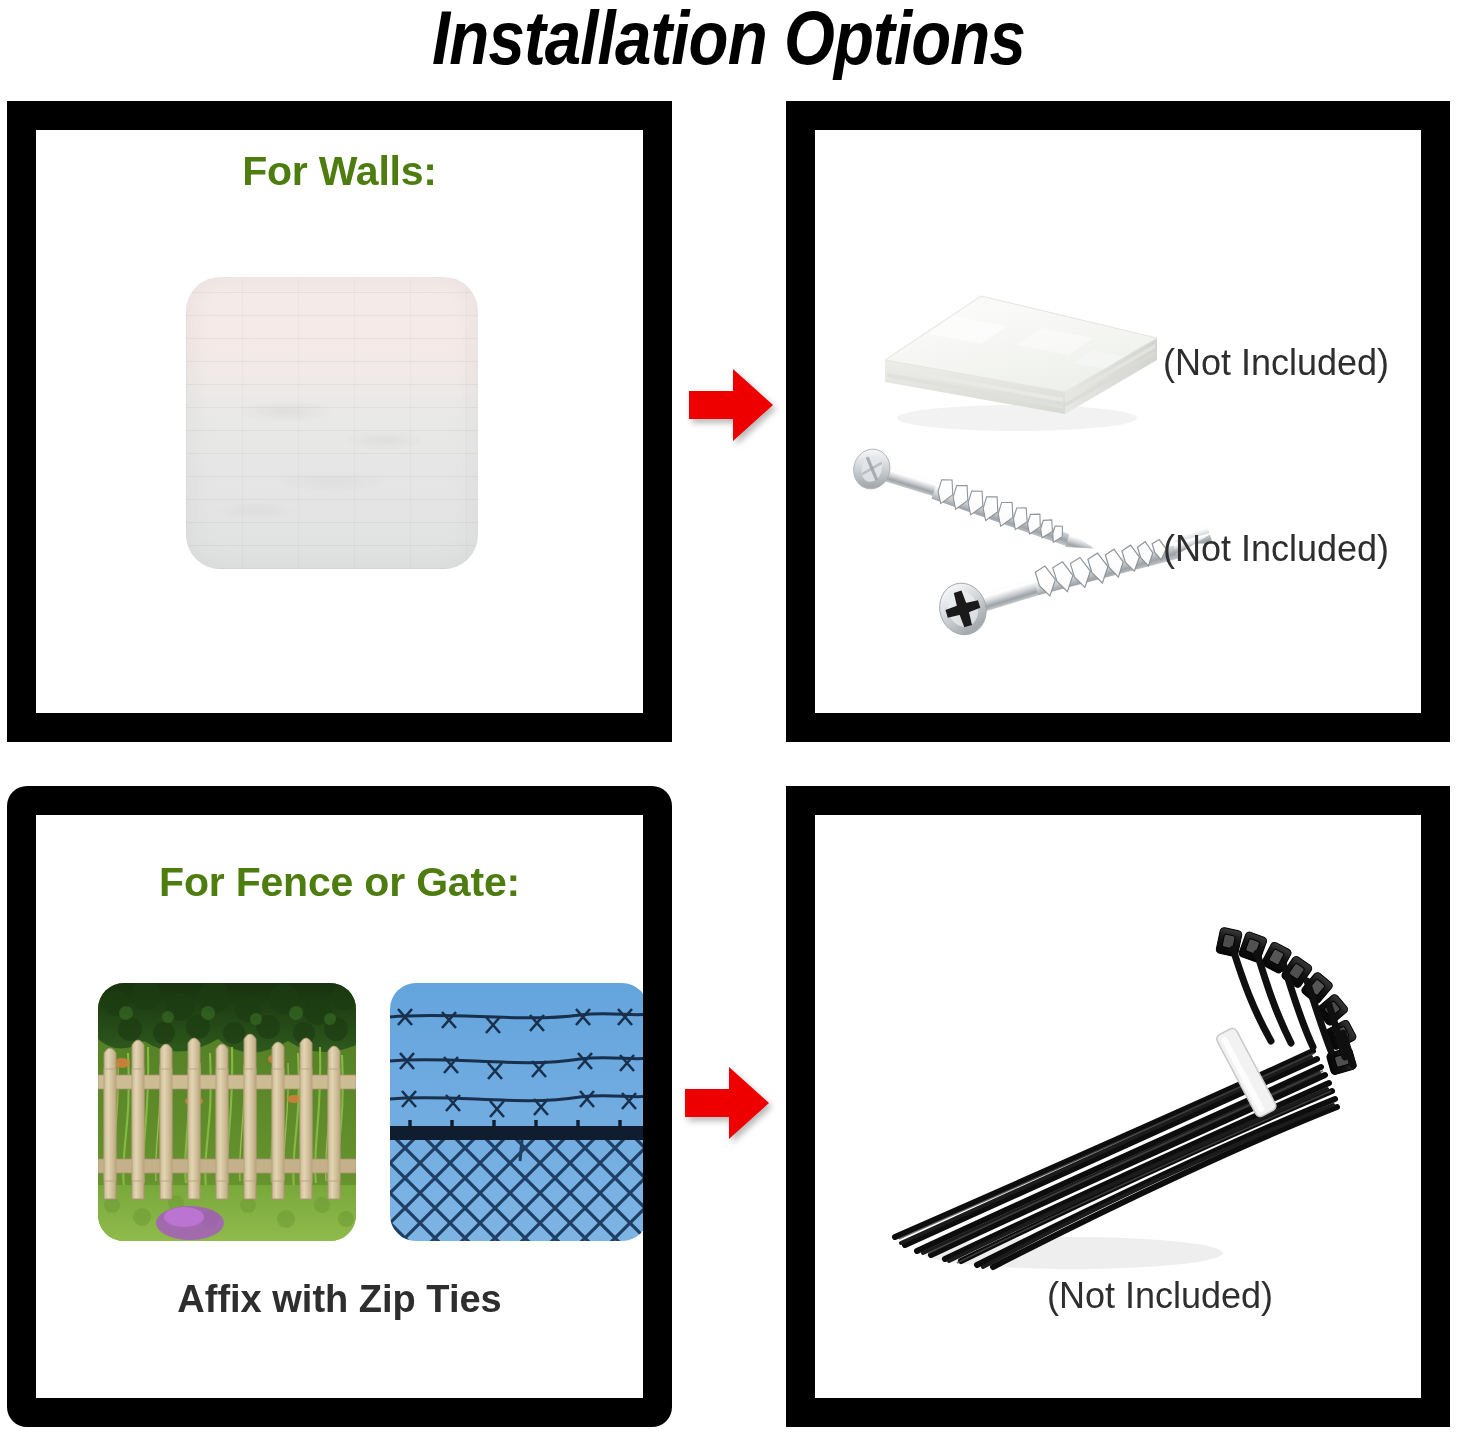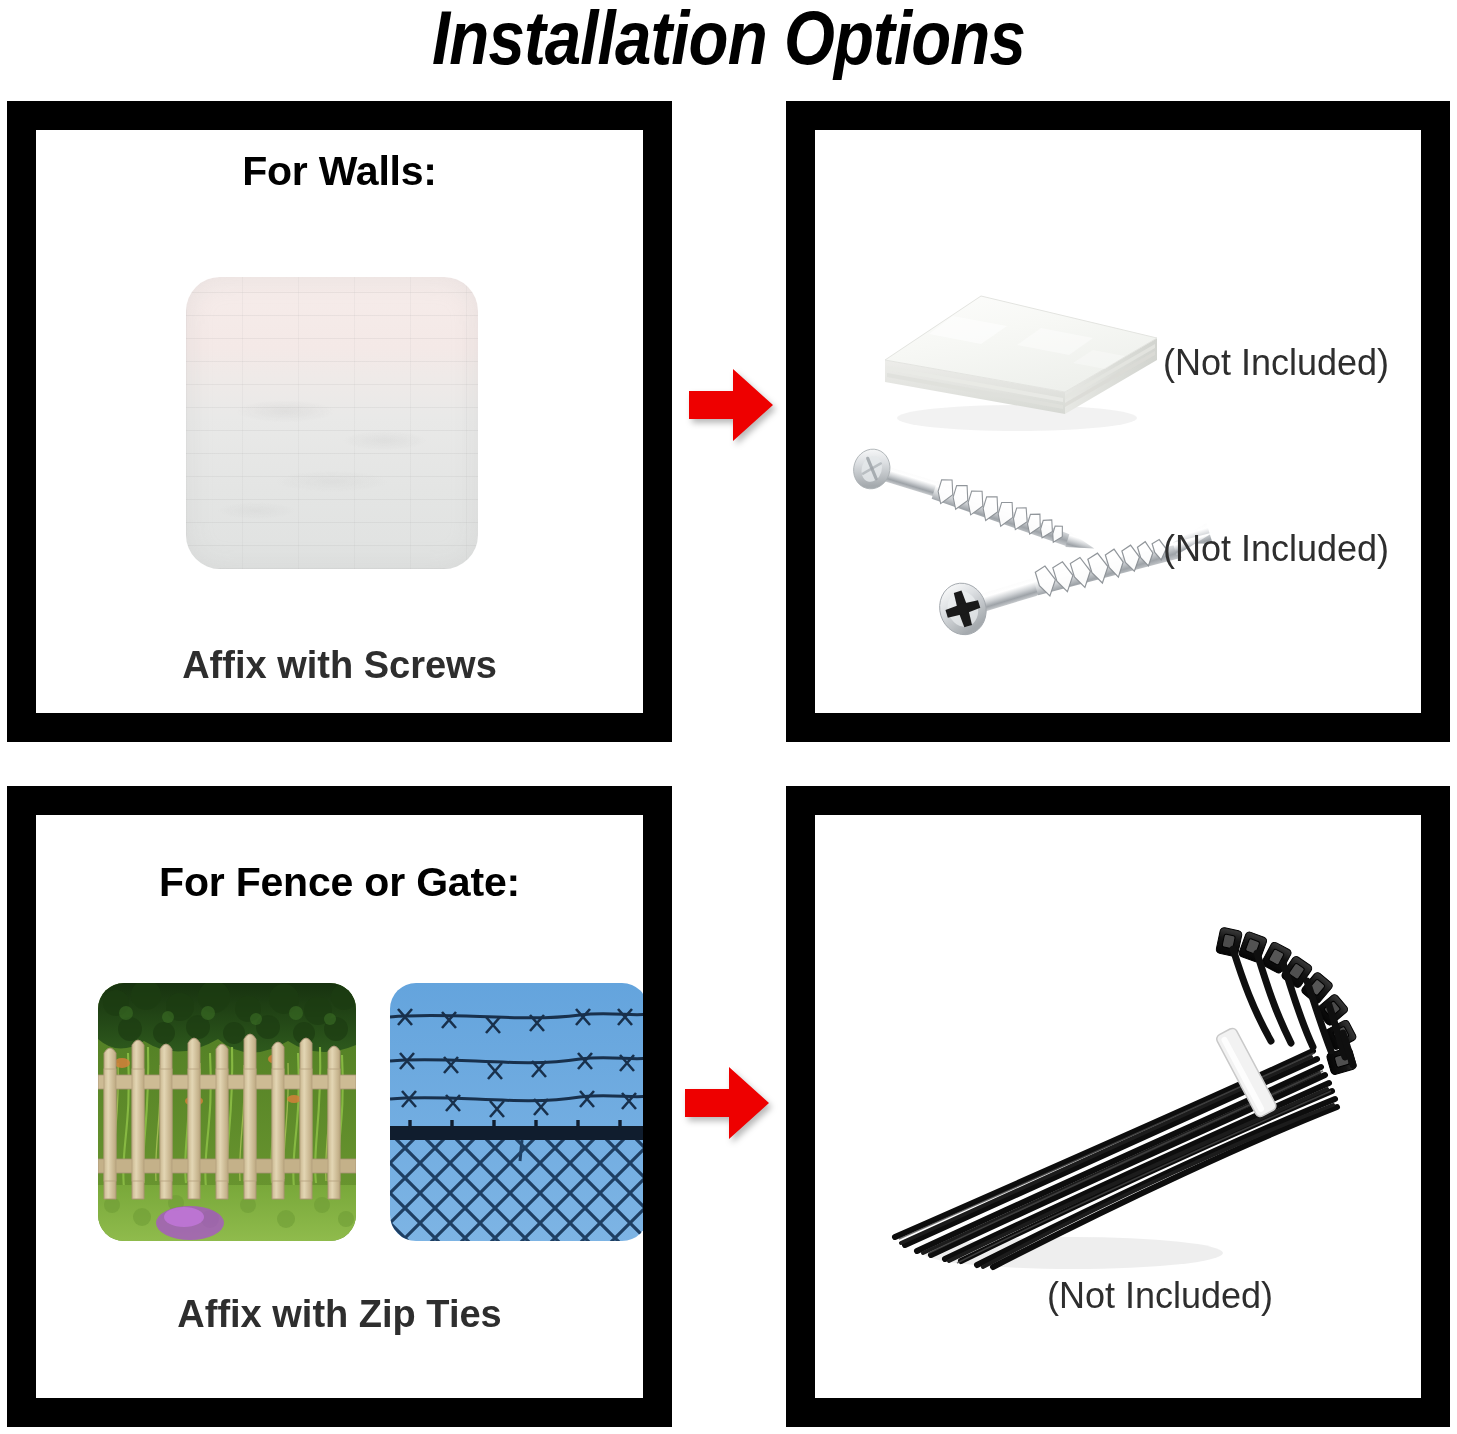--- a/index.html
+++ b/index.html
@@ -35,56 +35,56 @@
 
   
   .panel {
     position: absolute;
     background: #ffffff;
     border: 29px solid #000000;
     box-sizing: border-box;
   }
   #panel-walls      { left: 7px;   top: 101px;  width: 665px;  height: 641px; }
   #panel-hardware   { left: 786px; top: 101px;  width: 664px;  height: 641px; }
-  #panel-fence      { left: 7px;   top: 786px;  width: 665px;  height: 641px; }
+  #panel-fence      { left: 7px;   top: 786px;  width: 665px;  height: 641px; border-radius: 20px; }
   #panel-zipties    { left: 786px; top: 786px;  width: 664px;  height: 641px; }
 
   .panel-inner {
     position: relative;
     width: 100%;
     height: 100%;
     background: #ffffff;
     overflow: hidden;
   }
 
   .panel-heading {
     position: absolute;
     top: 18px;
     left: 0;
     width: 100%;
     text-align: center;
     font-size: 41px;
     font-weight: bold;
-    color: #000000;
+    color: #4d7c0f;
     letter-spacing: -0.2px;
   }
   #panel-fence .panel-heading { top: 44px; }
 
   .caption {
     position: absolute;
     left: 0;
     width: 100%;
     text-align: center;
     font-size: 38px;
     font-weight: bold;
     color: #2e2e2e;
     line-height: 1.35;
   }
   #walls-caption { bottom: 22px; }
-  #fence-caption { bottom: 58px; }
+  #fence-caption { bottom: 73px; }
 
   .note {
     position: absolute;
     font-size: 36px;
     font-weight: normal;
     color: #2e2e2e;
     white-space: nowrap;
   }
   #tape-note   { left: 348px; top: 212px; }
   #screw-note  { left: 348px; top: 398px; }
@@ -182,21 +182,20 @@
 <div id="page-title">Installation Options</div>
 
 <div class="panel" id="panel-walls">
   <div class="panel-inner">
 
     <div class="panel-heading">For Walls:</div>
 
     <div id="brick-wall"></div>
 
     <div class="caption" id="walls-caption">
-      <div>Affix with Screws</div>
     </div>
 
   </div>
 </div>
 
 <div class="panel" id="panel-hardware">
   <div class="panel-inner">
 
     <div id="tape-stack">
       <svg viewBox="0 0 320 200" width="320" height="200" xmlns="http://www.w3.org/2000/svg">

